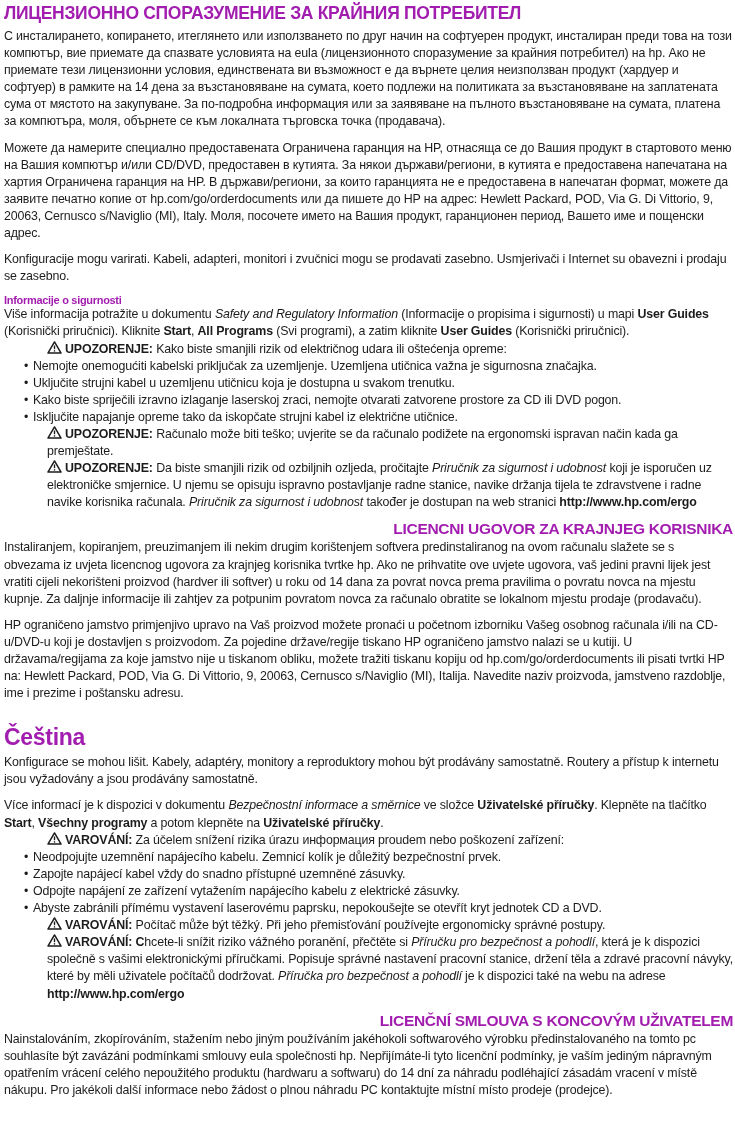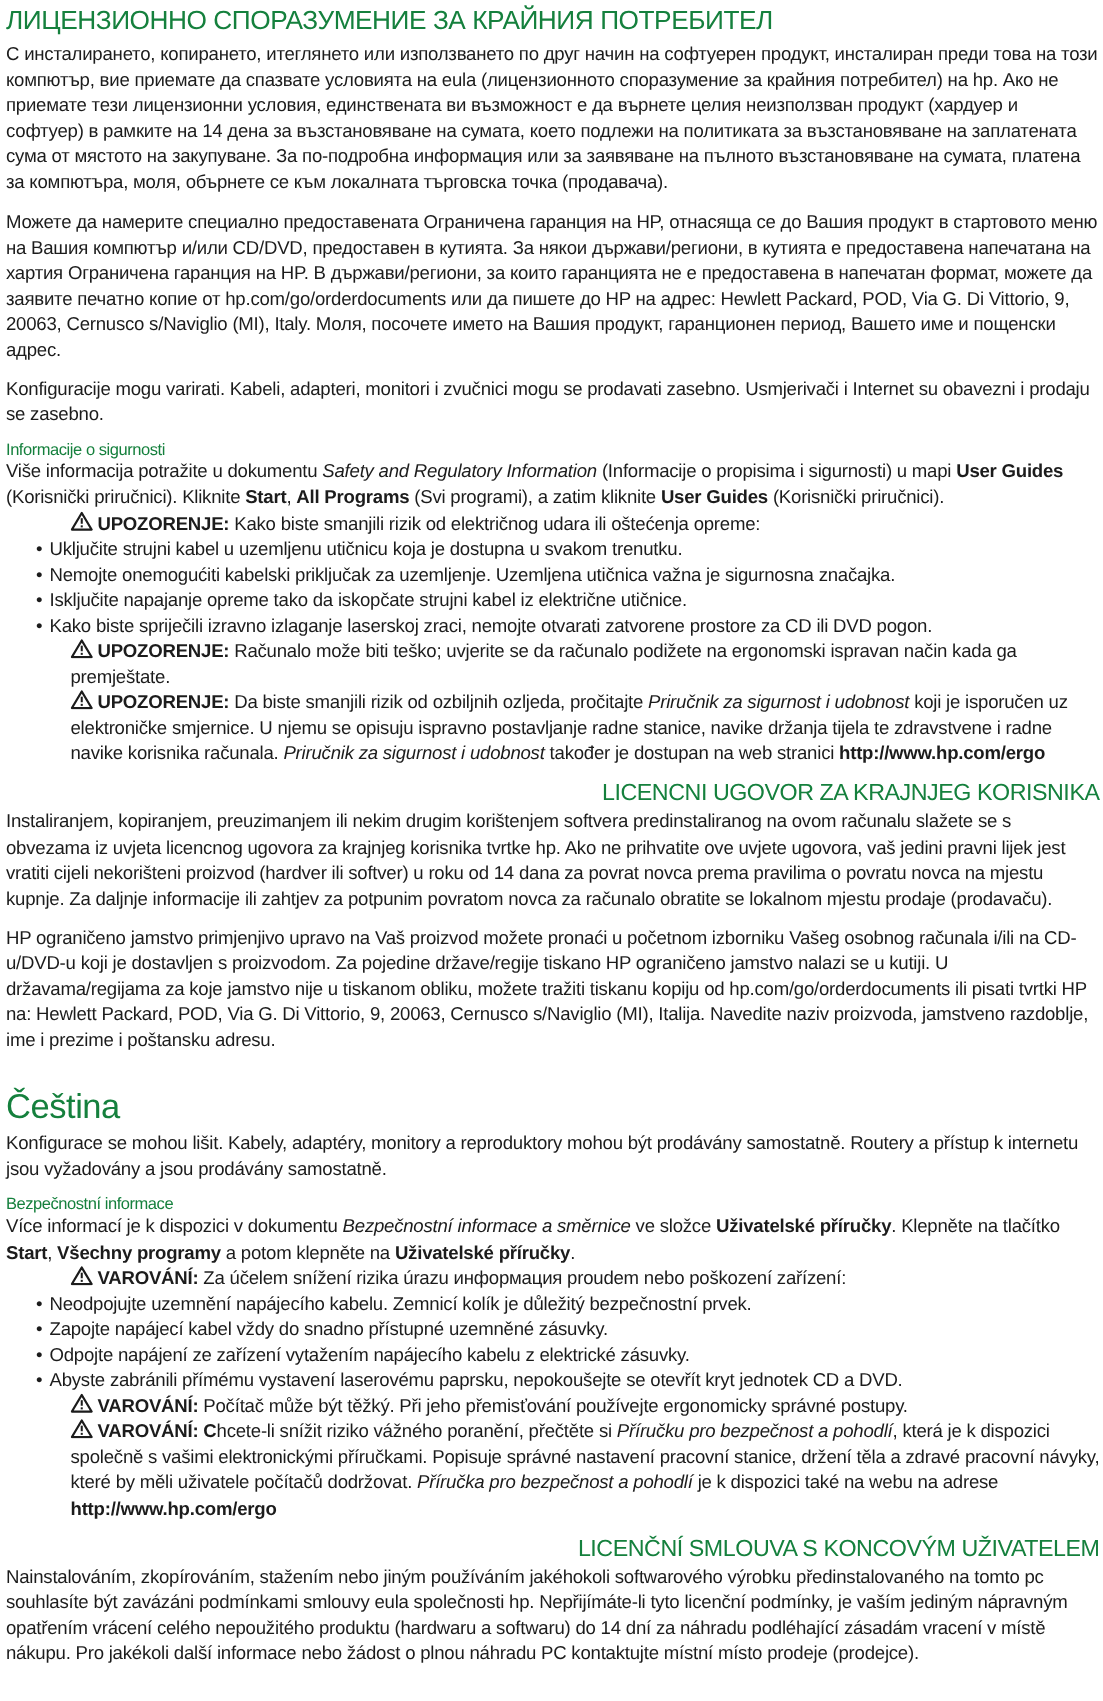--- a/index.html
+++ b/index.html
@@ -20,22 +20,22 @@
     letter-spacing: -0.15px;
   }
   p, .warning, .bullet {
     margin: 0;
     font-size: 12.4px;
     line-height: 17.1px;
   }
   p { margin-bottom: 9px; }
   h1, h2, h3 {
     margin: 0;
-    color: #15803d;
-    font-weight: normal;
+    color: #a21caf;
+    font-weight: bold;
     letter-spacing: -0.3px;
   }
   h1.doc-title {
     font-size: 17.5px;
     margin: 0 0 4px 0;
   }
   h2.lang {
     font-size: 23px;
     margin: 22px 0 3px 0;
   }
@@ -85,24 +85,24 @@
   <p style="margin-bottom:0"><span>Više informacija potražite u dokumentu </span><span style="font-style: italic;">Safety and Regulatory Information</span><span> (Informacije o propisima i sigurnosti) u mapi </span><span style="font-weight: bold;">User Guides</span><span> (Korisnički priručnici). Kliknite </span><span style="font-weight: bold;">Start</span><span>, </span><span style="font-weight: bold;">All Programs</span><span> (Svi programi), a zatim kliknite </span><span style="font-weight: bold;">User Guides</span><span> (Korisnički priručnici).</span></p>
 
   <div class="warning">
     <span class="wicon"><svg viewBox="0 0 24 21" width="15" height="13">
           <path d="M12 1.6 L22.6 19.4 H1.4 Z" fill="none" stroke="#1c1c1c" stroke-width="2.4" stroke-linejoin="round"></path>
           <rect x="10.9" y="7.2" width="2.2" height="6" fill="#1c1c1c"></rect>
           <rect x="10.9" y="14.9" width="2.2" height="2.2" fill="#1c1c1c"></rect>
         </svg></span><span><span style="font-weight: bold;">UPOZORENJE:</span><span> Kako biste smanjili rizik od električnog udara ili oštećenja opreme:</span></span>
   </div>
   <div class="bullets">
+    <div class="bullet">Nemojte onemogućiti kabelski priključak za uzemljenje. Uzemljena utičnica važna je sigurnosna značajka.</div>
     <div class="bullet">Uključite strujni kabel u uzemljenu utičnicu koja je dostupna u svakom trenutku.</div>
-    <div class="bullet">Nemojte onemogućiti kabelski priključak za uzemljenje. Uzemljena utičnica važna je sigurnosna značajka.</div>
+    <div class="bullet">Kako biste spriječili izravno izlaganje laserskoj zraci, nemojte otvarati zatvorene prostore za CD ili DVD pogon.</div>
     <div class="bullet">Isključite napajanje opreme tako da iskopčate strujni kabel iz električne utičnice.</div>
-    <div class="bullet">Kako biste spriječili izravno izlaganje laserskoj zraci, nemojte otvarati zatvorene prostore za CD ili DVD pogon.</div>
   </div>
   <div class="warning">
     <span class="wicon"><svg viewBox="0 0 24 21" width="15" height="13">
           <path d="M12 1.6 L22.6 19.4 H1.4 Z" fill="none" stroke="#1c1c1c" stroke-width="2.4" stroke-linejoin="round"></path>
           <rect x="10.9" y="7.2" width="2.2" height="6" fill="#1c1c1c"></rect>
           <rect x="10.9" y="14.9" width="2.2" height="2.2" fill="#1c1c1c"></rect>
         </svg></span><span><span style="font-weight: bold;">UPOZORENJE:</span><span> Računalo može biti teško; uvjerite se da računalo podižete na ergonomski ispravan način kada ga premještate.</span></span>
   </div>
   <div class="warning mb">
     <span class="wicon"><svg viewBox="0 0 24 21" width="15" height="13">
@@ -112,21 +112,20 @@
         </svg></span><span><span style="font-weight: bold;">UPOZORENJE:</span><span> Da biste smanjili rizik od ozbiljnih ozljeda, pročitajte </span><span style="font-style: italic;">Priručnik za sigurnost i udobnost</span><span> koji je isporučen uz elektroničke smjernice. U njemu se opisuju ispravno postavljanje radne stanice, navike držanja tijela te zdravstvene i radne navike korisnika računala. </span><span style="font-style: italic;">Priručnik za sigurnost i udobnost</span><span> također je dostupan na web stranici </span><span style="font-weight: bold;">http://www.hp.com/ergo</span></span>
   </div>
 
   <h3 class="caps">LICENCNI UGOVOR ZA KRAJNJEG KORISNIKA</h3>
   <p>Instaliranjem, kopiranjem, preuzimanjem ili nekim drugim korištenjem softvera predinstaliranog na ovom računalu slažete se s obvezama iz uvjeta licencnog ugovora za krajnjeg korisnika tvrtke hp. Ako ne prihvatite ove uvjete ugovora, vaš jedini pravni lijek jest vratiti cijeli nekorišteni proizvod (hardver ili softver) u roku od 14 dana za povrat novca prema pravilima o povratu novca na mjestu kupnje. Za daljnje informacije ili zahtjev za potpunim povratom novca za računalo obratite se lokalnom mjestu prodaje (prodavaču).</p>
   <p>HP ograničeno jamstvo primjenjivo upravo na Vaš proizvod možete pronaći u početnom izborniku Vašeg osobnog računala i/ili na CD-u/DVD-u koji je dostavljen s proizvodom. Za pojedine države/regije tiskano HP ograničeno jamstvo nalazi se u kutiji. U državama/regijama za koje jamstvo nije u tiskanom obliku, možete tražiti tiskanu kopiju od hp.com/go/orderdocuments ili pisati tvrtki HP na: Hewlett Packard, POD, Via G. Di Vittorio, 9, 20063, Cernusco s/Naviglio (MI), Italija. Navedite naziv proizvoda, jamstveno razdoblje, ime i prezime i poštansku adresu.</p>
 
   <h2 class="lang">Čeština</h2>
   <p>Konfigurace se mohou lišit. Kabely, adaptéry, monitory a reproduktory mohou být prodávány samostatně. Routery a přístup k internetu jsou vyžadovány a jsou prodávány samostatně.</p>
 
-  <h3 class="sub">Bezpečnostní informace</h3>
   <p style="margin-bottom:0"><span>Více informací je k dispozici v dokumentu </span><span style="font-style: italic;">Bezpečnostní informace a směrnice</span><span> ve složce </span><span style="font-weight: bold;">Uživatelské příručky</span><span>. Klepněte na tlačítko </span><span style="font-weight: bold;">Start</span><span>, </span><span style="font-weight: bold;">Všechny programy</span><span> a potom klepněte na </span><span style="font-weight: bold;">Uživatelské příručky</span><span>.</span></p>
 
   <div class="warning">
     <span class="wicon"><svg viewBox="0 0 24 21" width="15" height="13">
           <path d="M12 1.6 L22.6 19.4 H1.4 Z" fill="none" stroke="#1c1c1c" stroke-width="2.4" stroke-linejoin="round"></path>
           <rect x="10.9" y="7.2" width="2.2" height="6" fill="#1c1c1c"></rect>
           <rect x="10.9" y="14.9" width="2.2" height="2.2" fill="#1c1c1c"></rect>
         </svg></span><span><span style="font-weight: bold;">VAROVÁNÍ:</span><span> Za účelem snížení rizika úrazu информация proudem nebo poškození zařízení:</span></span>
   </div>
   <div class="bullets">

